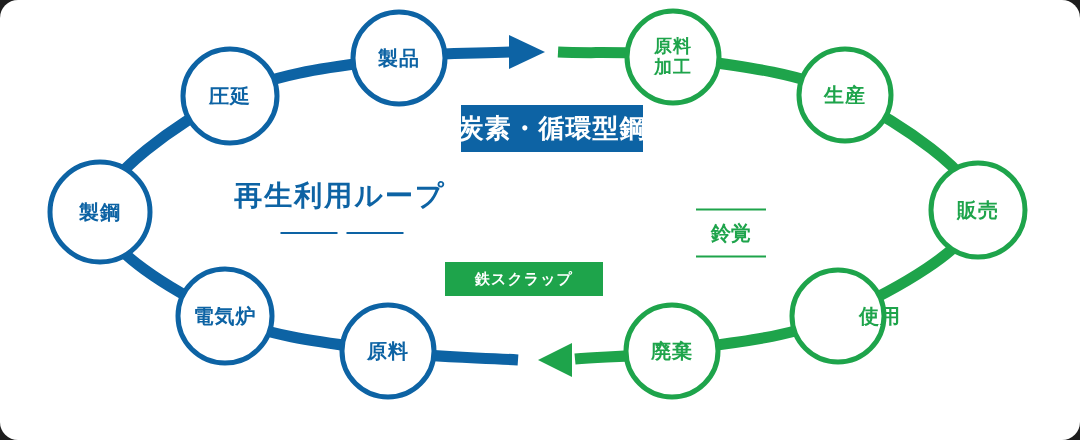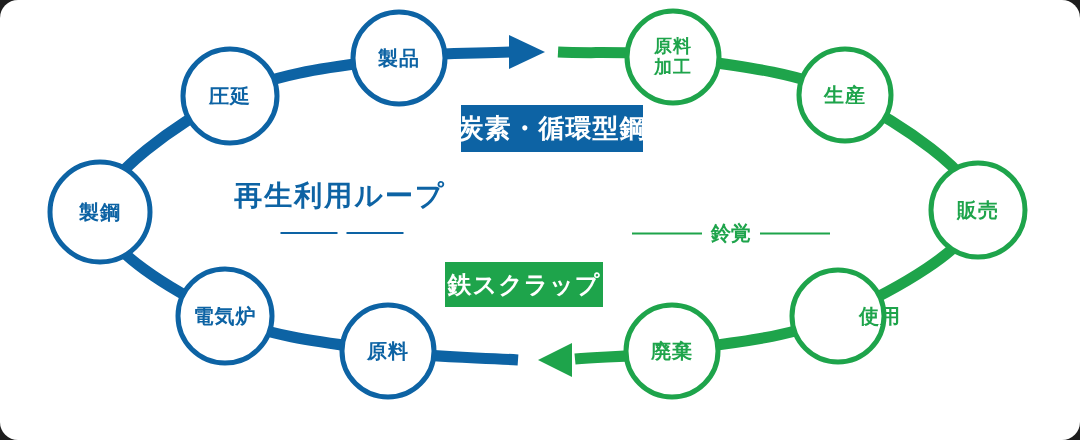--- a/index.html
+++ b/index.html
@@ -56,21 +56,21 @@
     position: absolute;
     transform: translate(-50%, -50%);
     display: flex;
     align-items: center;
     gap: 9px;
     font-size: 20px;
     font-weight: bold;
     white-space: nowrap;
   }
   .loop-subtitle.blue { color: var(--blue); }
-  .loop-subtitle.green { color: var(--green); }
+  .loop-subtitle.green { color: var(--green); flex-direction: column; }
   .loop-subtitle .rule {
     display: inline-block;
     height: 2px;
   }
   .loop-subtitle.blue .rule { background: var(--blue); width: 57px; }
   .loop-subtitle.green .rule { background: var(--green); width: 70px; }
 
   .flow-badge {
     position: absolute;
     display: flex;
@@ -79,22 +79,22 @@
     color: #ffffff;
     font-weight: bold;
     white-space: nowrap;
     letter-spacing: 1px;
   }
   .flow-badge.blue {
     left: 461px; top: 105px; width: 182px; height: 47px;
     background: var(--blue); font-size: 26px;
   }
   .flow-badge.green {
-    left: 445px; top: 262px; width: 158px; height: 45px;
-    background: var(--green); font-size: 24px;
+    left: 445px; top: 262px; width: 158px; height: 34px;
+    background: var(--green); font-size: 15px;
   }
 </style>
 </head>
 <body>
 
 <div class="stage">
 
   <svg width="1080" height="440" viewBox="0 0 1080 440">
 
     <path class="loop-stroke-blue" d="M 518 360

